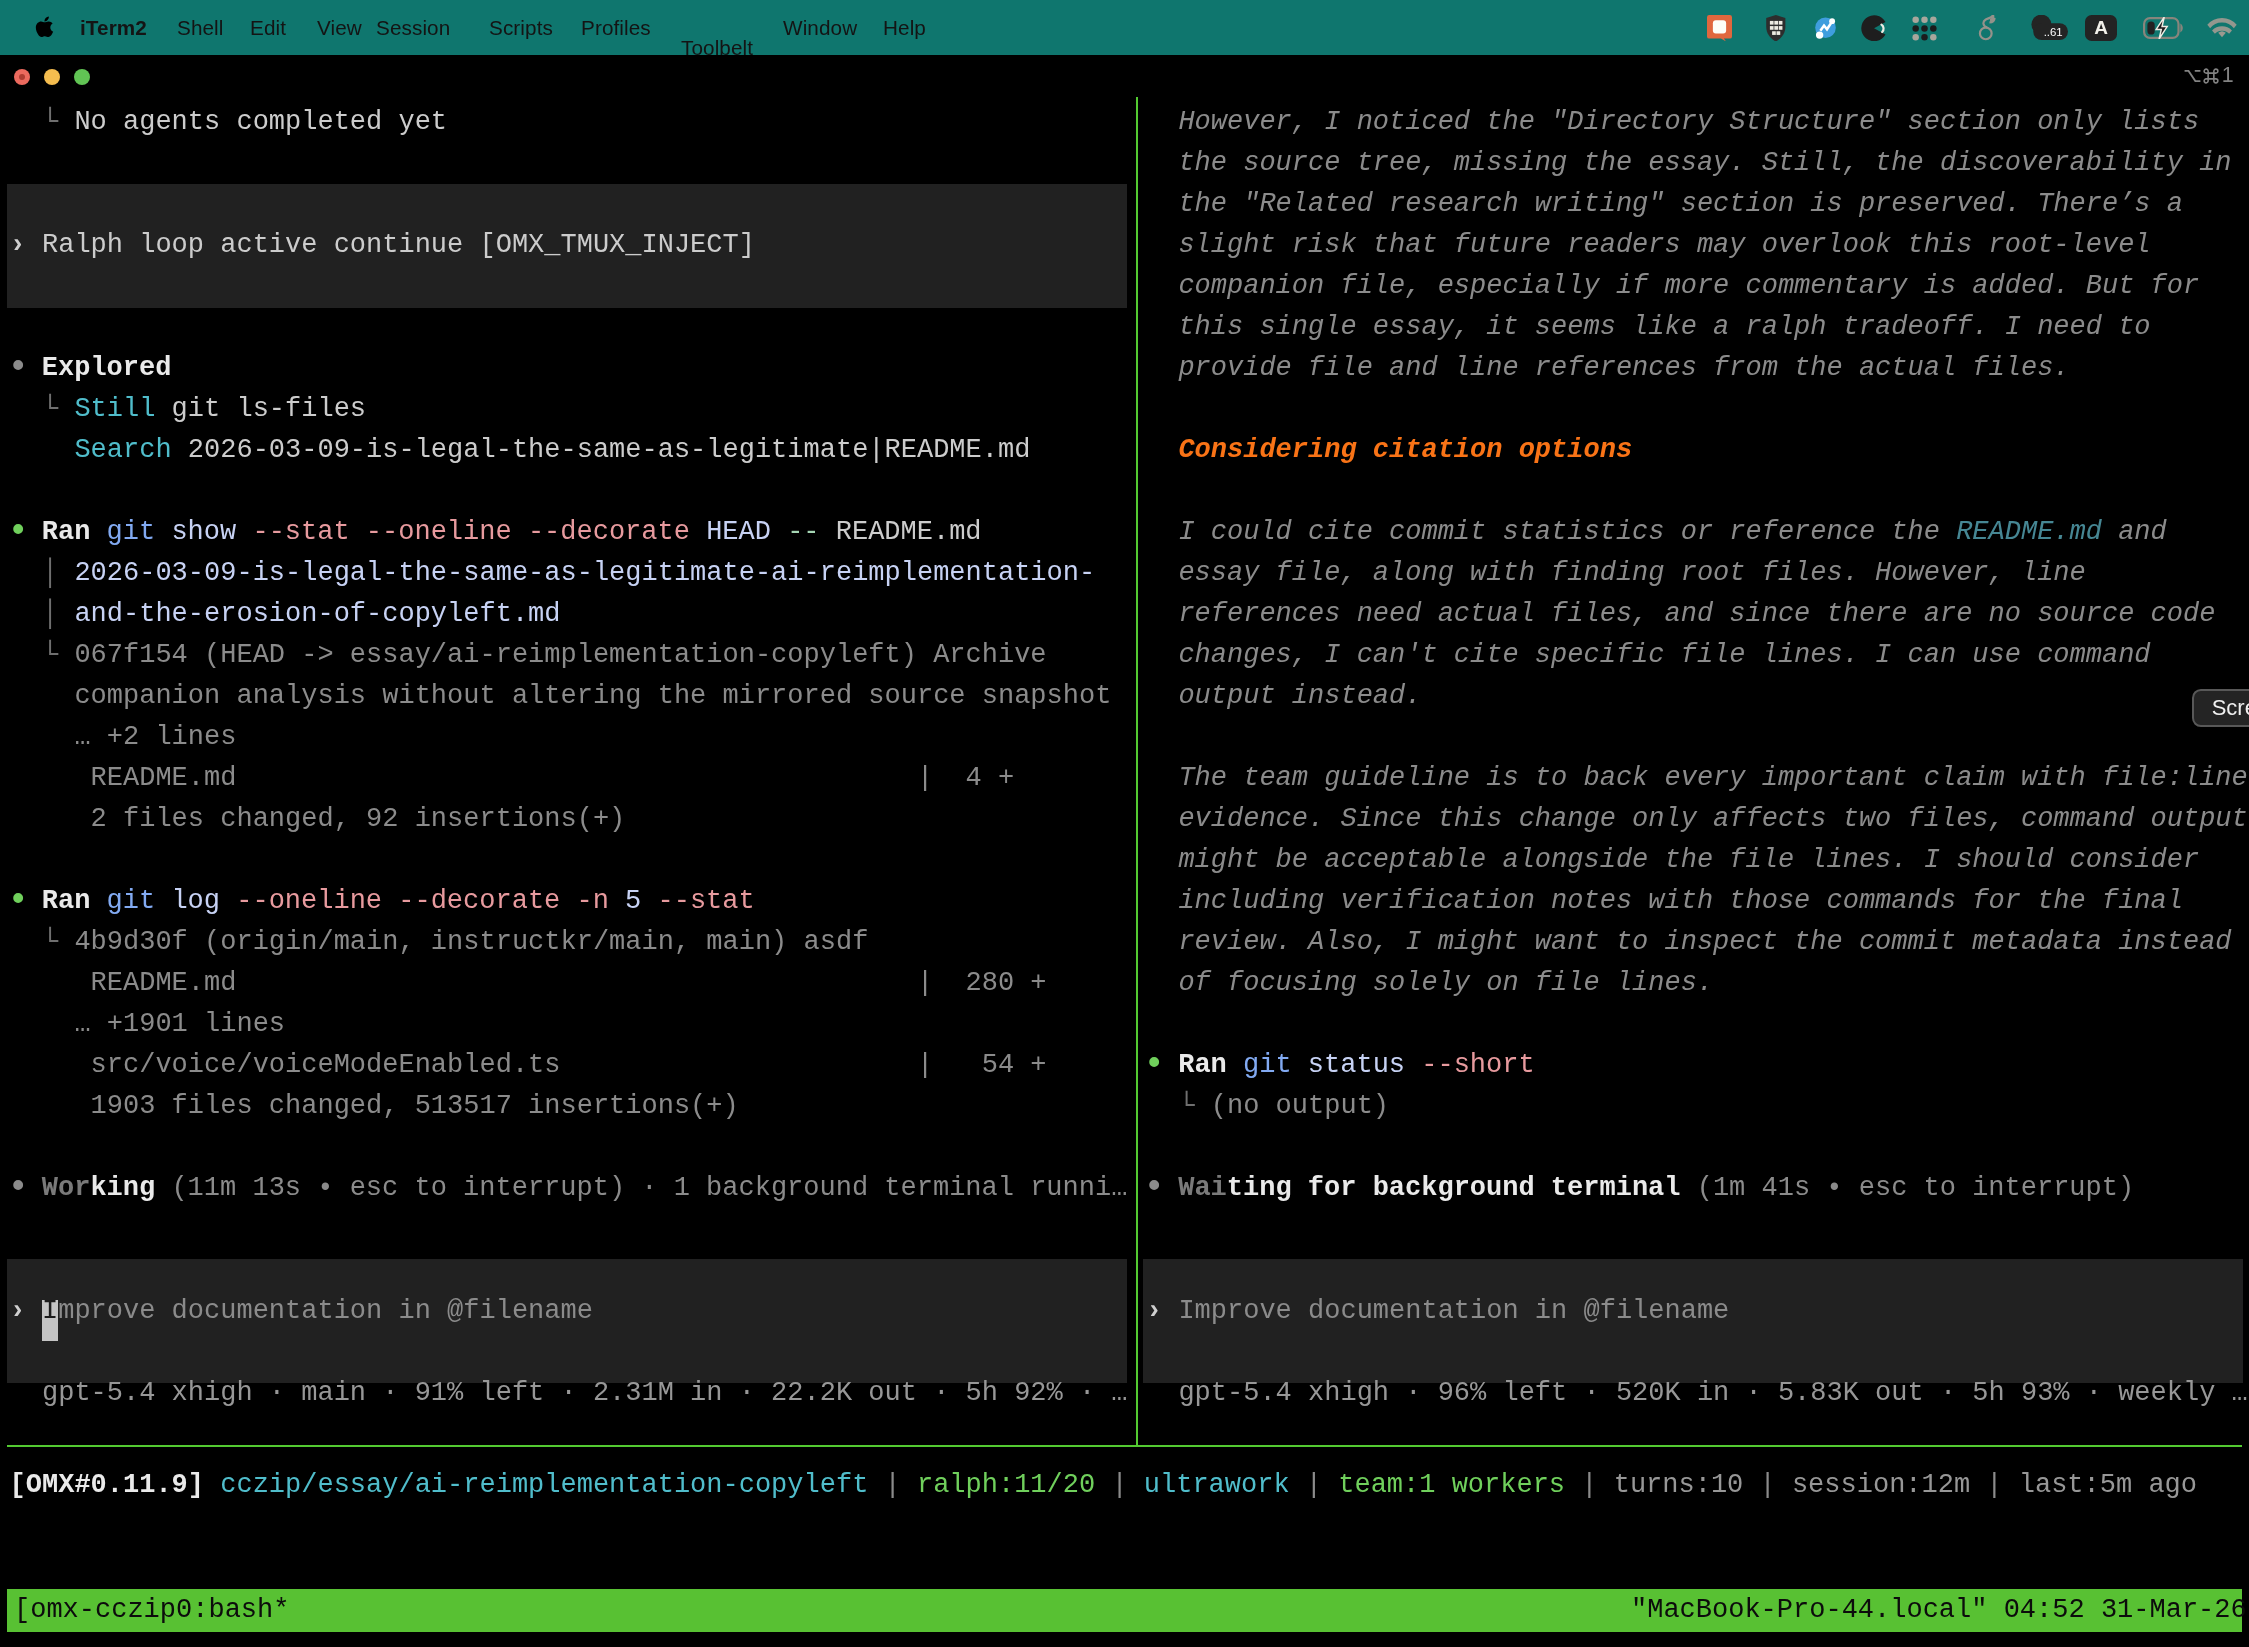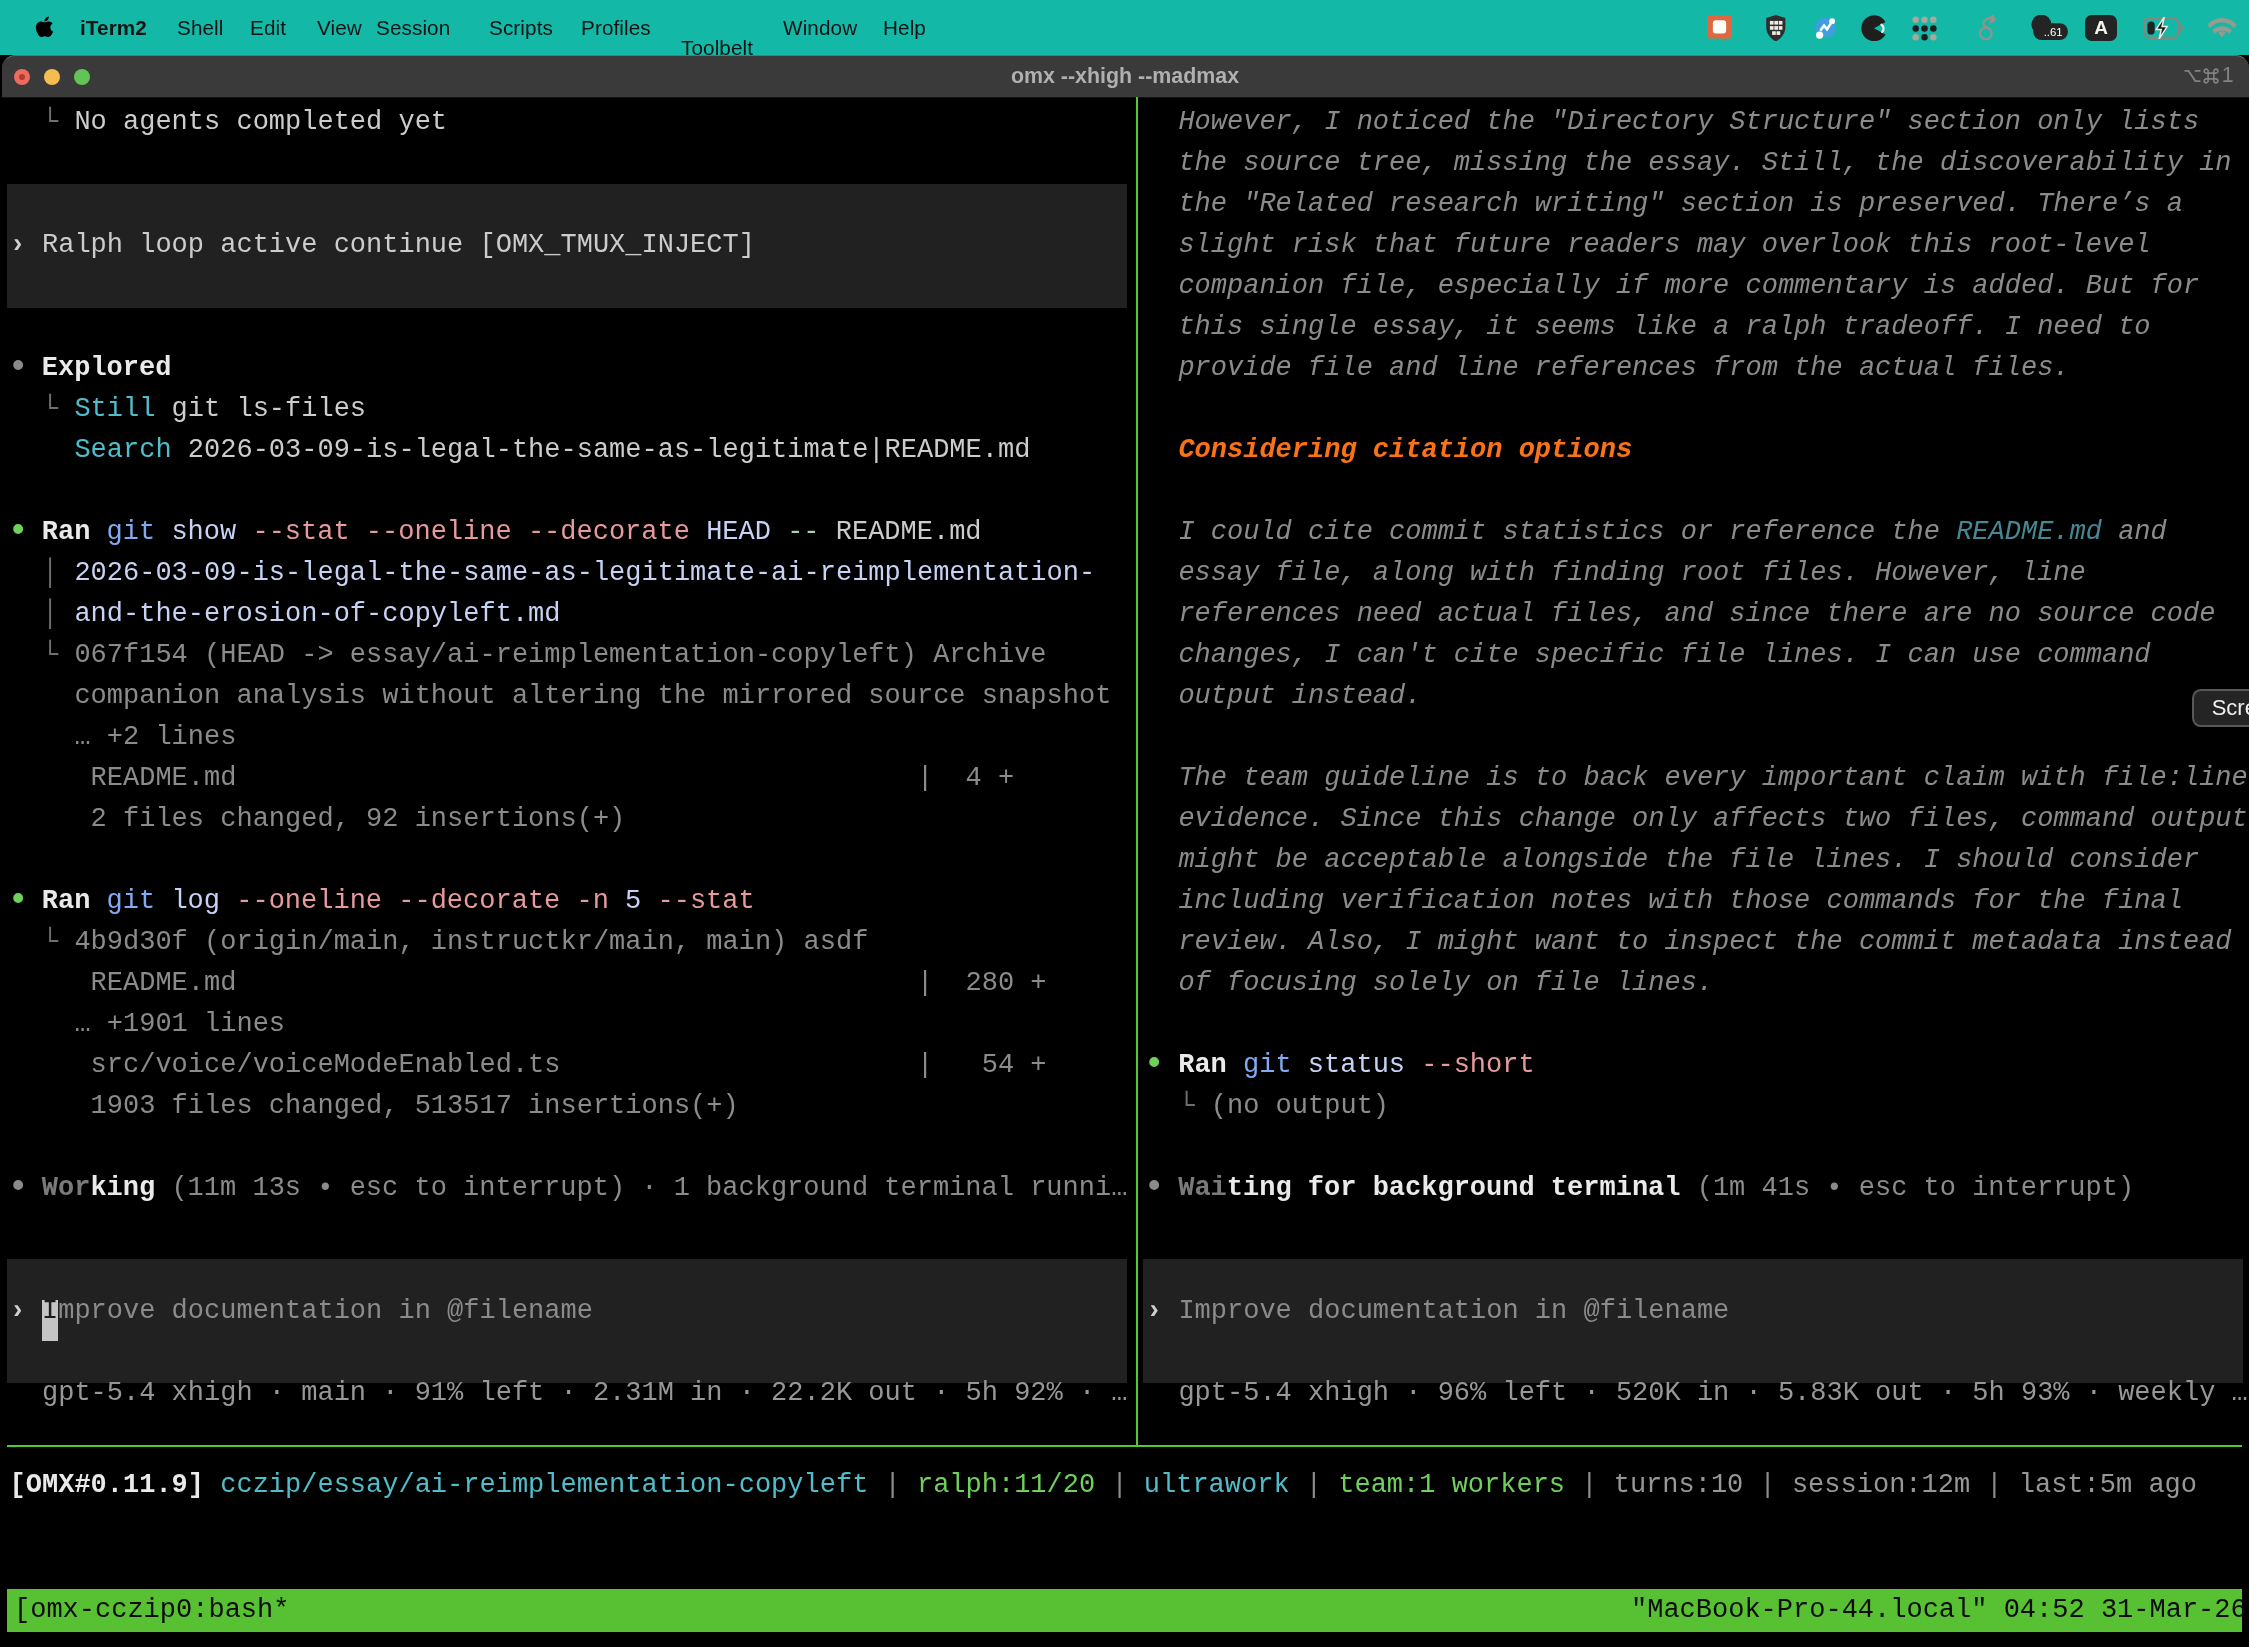--- a/index.html
+++ b/index.html
@@ -1,17 +1,17 @@
 <!DOCTYPE html>
 <html style="font-size:11.8px"><head><meta charset="utf-8"><style>
 *{margin:0;padding:0;box-sizing:border-box}
 html,body{width:2250px;height:1648px;overflow:hidden;background:#000}
 body{position:relative;font-family:"Liberation Sans",sans-serif}
 .abs{position:absolute}
-#menubar{left:0;top:0;width:2250px;height:55px;background:#14b8a6}
+#menubar{left:0;top:0;width:2250px;height:55px;background:#0f766e}
 #menubar span{position:absolute;top:0;line-height:55px;font-size:20.7px;color:#141414;letter-spacing:0.1px}
 #win{left:1.5px;top:55px;width:2247px;height:1593px;background:#000;border-radius:13.3px 13.3px 10.3px 10.3px}
 #titlebar{left:0;top:0;width:100%;height:43px;background:#3a3a3a;border-top:1.5px solid #6e6e6c;border-radius:13.3px 13.3px 0 0;border-bottom:1.5px solid #131313}
 #title{width:100%;text-align:center;line-height:40px;font-size:21.4px;font-weight:bold;color:#b0b0b0}
 .tl{top:14px;width:16px;height:16px;border-radius:50%}
 pre{position:absolute;margin:0;font-family:"Liberation Mono",monospace;font-size:27px;line-height:41px;white-space:pre}
 pre i{font-style:normal}
 .g{color:#8b8b8b}.f{color:#cccccc}.d{color:#6f6f6f}.s{color:#979797}
 .w{color:#eaeaea;font-weight:bold}.dw{color:#7a7a7a;font-weight:bold}
 .c{color:#50bdcb}.b{color:#82aaf2}.l{color:#c7d2f4}.p{color:#e79a9e}
@@ -98,23 +98,20 @@
     </svg>
 <svg class="abs" style="left:2206px;top:17.7px" width="32" height="22" viewBox="0 0 44 30">
       <g fill="#9b998f">
         <path d="M22 26.5l5.2-6.2a8 8 0 0 0-10.4 0z"></path>
         <path d="M22 0A26.5 26.5 0 0 0 1.8 9.3l3.9 4.6A20.4 20.4 0 0 1 22 6.1a20.4 20.4 0 0 1 16.3 7.8l3.9-4.6A26.5 26.5 0 0 0 22 0z" opacity=".95"></path>
         <path d="M8.3 16.9l3.9 4.7A13 13 0 0 1 22 17.3a13 13 0 0 1 9.8 4.3l3.9-4.7A19 19 0 0 0 22 11.2a19 19 0 0 0-13.7 5.7z" opacity=".95"></path>
       </g>
     </svg>
 </div>
 <div id="win" class="abs">
-  <div id="titlebar" class="abs">
-      <div id="title">omx --xhigh --madmax</div>
-    </div>
   <div class="abs tl" style="left:12.5px;background:#ec6a5e"></div>
   <div class="abs" style="left:17.7px;top:19px;width:5.9px;height:5.9px;border-radius:50%;background:#ad3d32"></div>
   <div class="abs tl" style="left:42px;background:#f5bd4f"></div>
   <div class="abs tl" style="left:72px;background:#61c454"></div>
   <div class="abs" style="right:14.8px;top:0;height:41px;line-height:41px;color:#828282;font-size:21.4px">
     <svg width="17" height="14" viewBox="0 0 30 24" style="vertical-align:-0.7px">
         <g stroke="#828282" stroke-width="3.2" fill="none">
           <path d="M1 3h7l12 18h9M19 3h10"></path>
         </g>
       </svg><svg width="16" height="16" viewBox="0 0 28 28" style="vertical-align:-2.2px;margin-left:2.2px">

